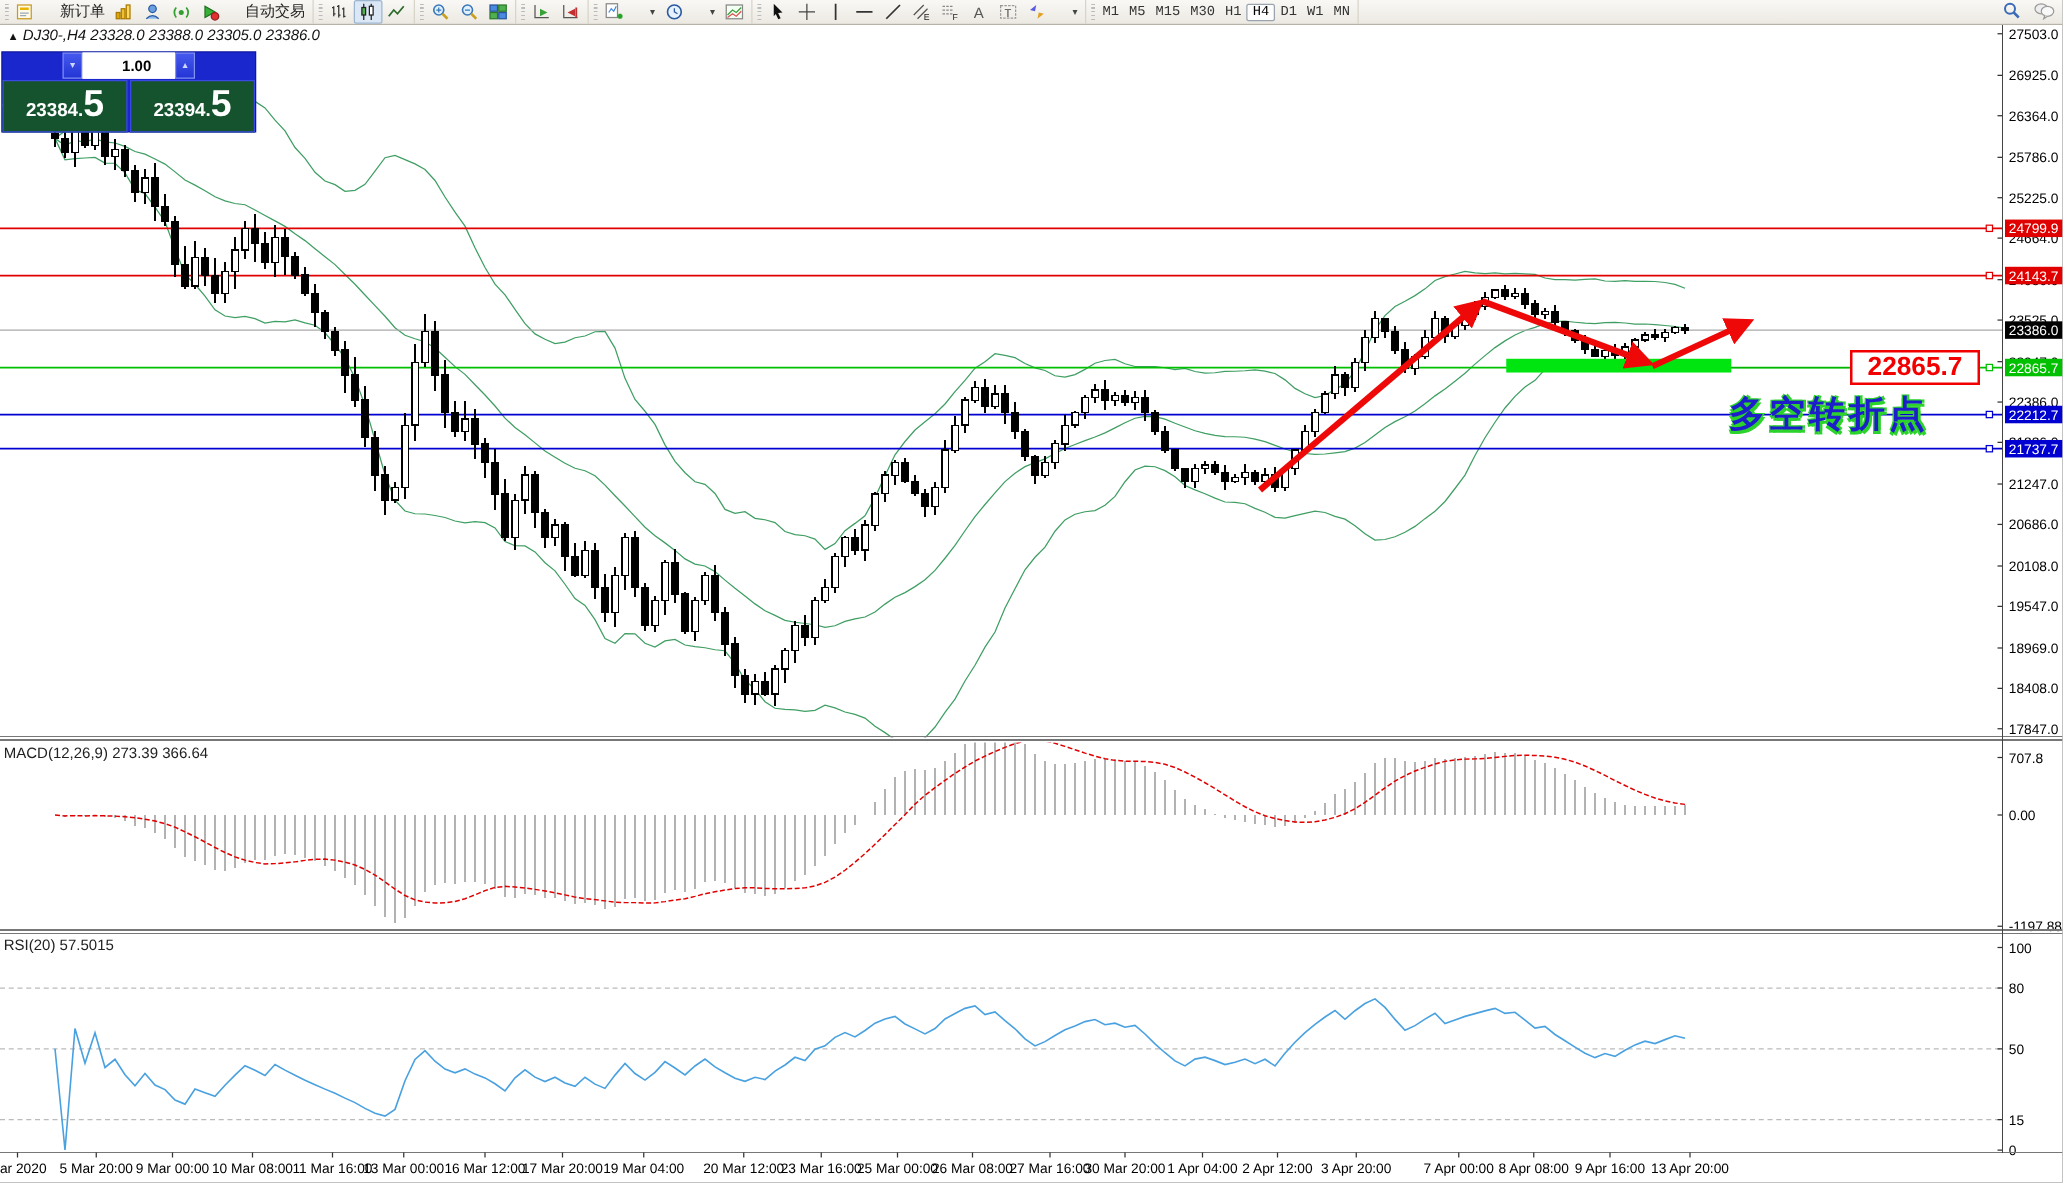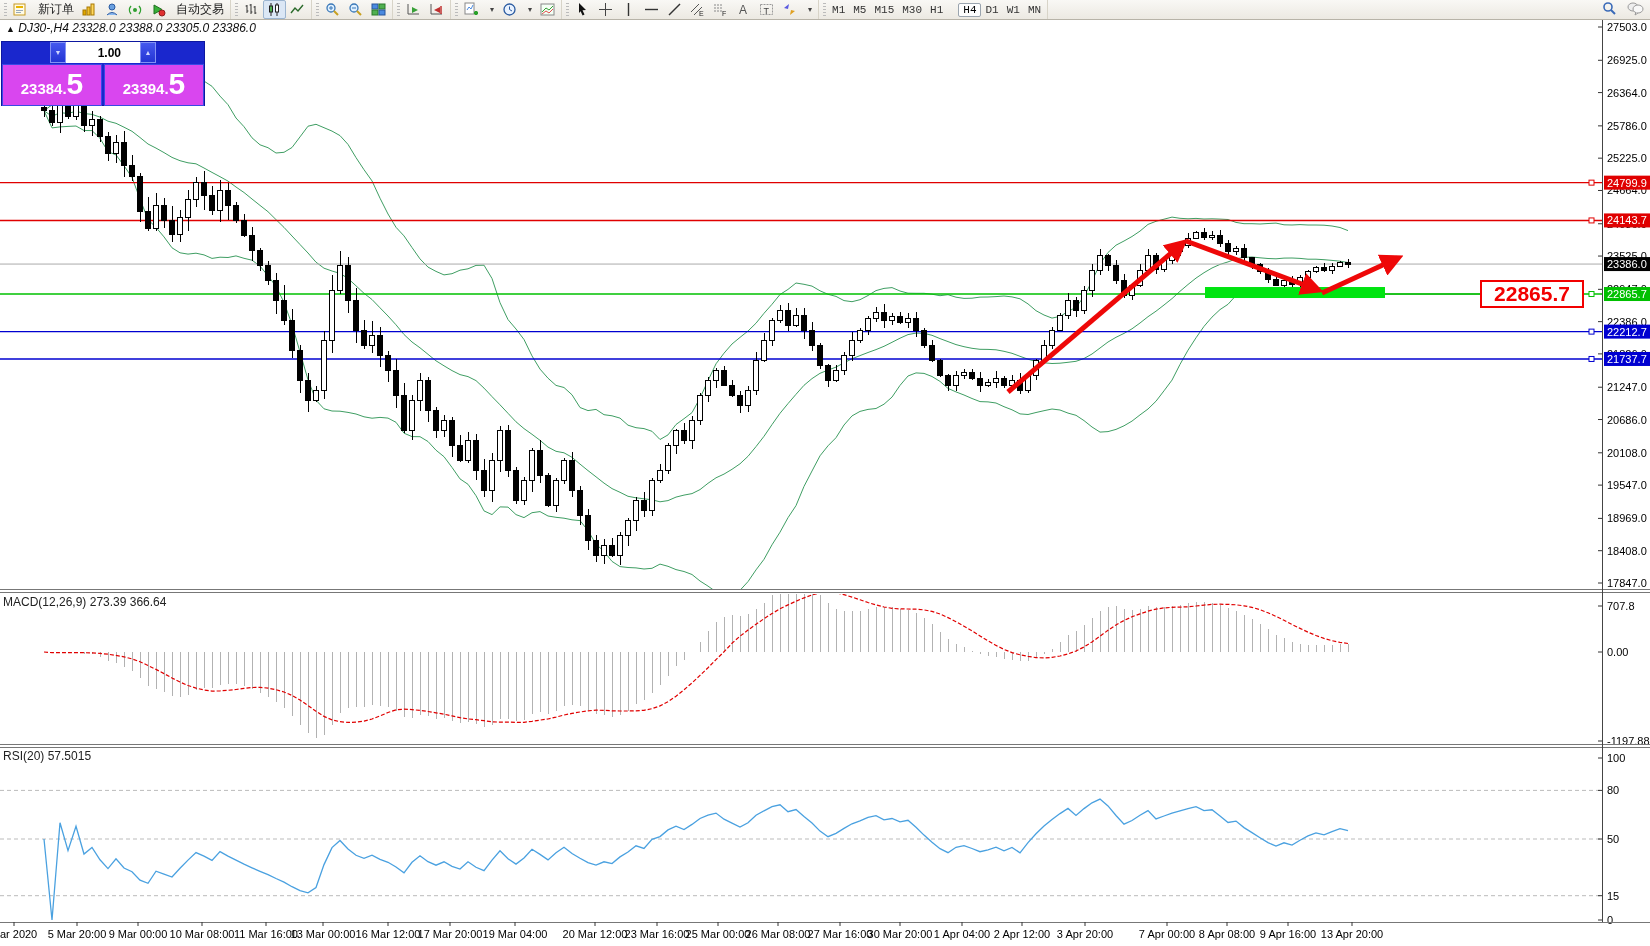--- a/index.html
+++ b/index.html
@@ -4,42 +4,42 @@
 <style>
   html,body{margin:0;padding:0;background:#888;}
   .stage{position:relative;width:1650px;height:946px;overflow:hidden;background:#fff;
          font-family:"Liberation Sans",sans-serif;-webkit-font-smoothing:none;}
   
   .toolbar{position:absolute;left:0;top:0;width:1650px;height:19px;background:linear-gradient(#f9f8f5,#ece9e2);
            border-bottom:1px solid #b7b3a8;display:flex;align-items:center;font-size:12px;color:#222;z-index:40;}
   .tgroup{display:flex;align-items:center;height:19px;padding:0 2px;border-right:1px solid #d8d4c8;}
   .tgroup::before{content:"";width:3px;height:13px;margin:0 2px;
       background:repeating-linear-gradient(#bbb 0 1px,transparent 1px 3px);}
-  .tbtn{display:flex;align-items:center;gap:10px;padding:1px 3px;border:1px solid transparent;border-radius:2px;cursor:default;white-space:nowrap;}
+  .tbtn{display:flex;align-items:center;gap:20px;padding:1px 3px;border:1px solid transparent;border-radius:2px;cursor:default;white-space:nowrap;}
   .tbtn.active{background:#dbe7f5;border-color:#9cb5d0;}
   .tbtn svg{display:block;}
   .caret{font-size:8px;color:#444;margin-left:1px;}
   .tflabel{font-size:11px;color:#333;padding:0 4px;font-family:Liberation Mono, monospace;}
-  .tf.active{background:#fdfdfd;border:1px solid #9aa4ae;border-radius:2px;color:#000;margin-left:11px;}
+  .tf.active{background:#fdfdfd;border:1px solid #9aa4ae;border-radius:2px;color:#000;}
   .toolbar-right{position:absolute;right:6px;top:0;height:19px;display:flex;align-items:center;gap:10px;}
   
   .chart-title{position:absolute;left:6px;top:21px;font-size:12px;color:#111;z-index:20;white-space:nowrap;font-style:italic;}
   .chart-title .tri{font-size:9px;}
   .trade-panel{position:absolute;left:2px;top:42px;width:202px;height:63px;background:#1a27cd;z-index:30;
                box-shadow:0 0 0 1px #0d17a0;}
   .tp-row1{display:flex;height:21px;}
   .btn-sell,.btn-buy{flex:0 0 46px;background:linear-gradient(#4558ee,#2335d4);border:1px solid #8392f5;color:#fff;
       font-size:12px;display:flex;align-items:center;justify-content:center;margin-top:41px;}
   .vol-wrap{flex:1;display:flex;}
   .spin{width:14px;background:linear-gradient(#4558ee,#2335d4);border:1px solid #8392f5;color:#cfd6ff;font-size:7px;
         display:flex;align-items:center;justify-content:center;}
   .vol{flex:1;background:#fff;border:1px solid #fff;font-size:12px;font-weight:bold;color:#000;
        display:flex;align-items:center;justify-content:flex-end;padding-right:18px;}
   .tp-row2{display:flex;height:42px;gap:2px;padding-top:1px;}
-  .price-box{flex:1;background:#d946ef;border:1px solid #3a49e4;color:#fff;display:flex;align-items:baseline;justify-content:center;}
+  .price-box{flex:1;background:#14532d;border:1px solid #3a49e4;color:#fff;display:flex;align-items:baseline;justify-content:center;}
   .price-small{font-size:15px;font-weight:bold;letter-spacing:0;padding-top:8px;}
   .price-big{font-size:30px;font-weight:bold;line-height:38px;}
   .support-callout{position:absolute;left:1480px;top:283px;width:100px;height:24px;border:2px solid #f20000;
       color:#f20000;font-size:21px;font-weight:bold;display:flex;align-items:center;justify-content:center;
       background:#fff;z-index:25;}
   .pivot-text{position:absolute;left:1383px;top:312px;font-size:29px;font-weight:bold;z-index:25;color:#1d1dcc;
       font-family:"DejaVu Serif","Liberation Serif",serif;letter-spacing:3px;
       text-shadow:2px 2px 0 #2bd32b,-1px -1px 0 #2bd32b,2px -1px 0 #2bd32b,-1px 2px 0 #2bd32b;}
   .macd-label,.rsi-label{position:absolute;left:3px;font-size:12px;color:#222;z-index:20;white-space:nowrap;}
   .macd-label{top:595px;}
@@ -1018,20 +1018,21 @@
         <span class="price-big">5</span>
       </div>
       <div class="price-box">
         <span class="price-small">23394.</span>
         <span class="price-big">5</span>
       </div>
     </div>
   </div>
 
   <div class="support-callout" style="top: 280.019px;">22865.7</div>
+  <div class="pivot-text">多空转折点</div>
 
   <div class="macd-label">
     <span>MACD(12,26,9)</span>
     <span>273.39</span>
     <span>366.64</span>
   </div>
   <div class="rsi-label">
     <span>RSI(20)</span>
     <span>57.5015</span>
   </div>

